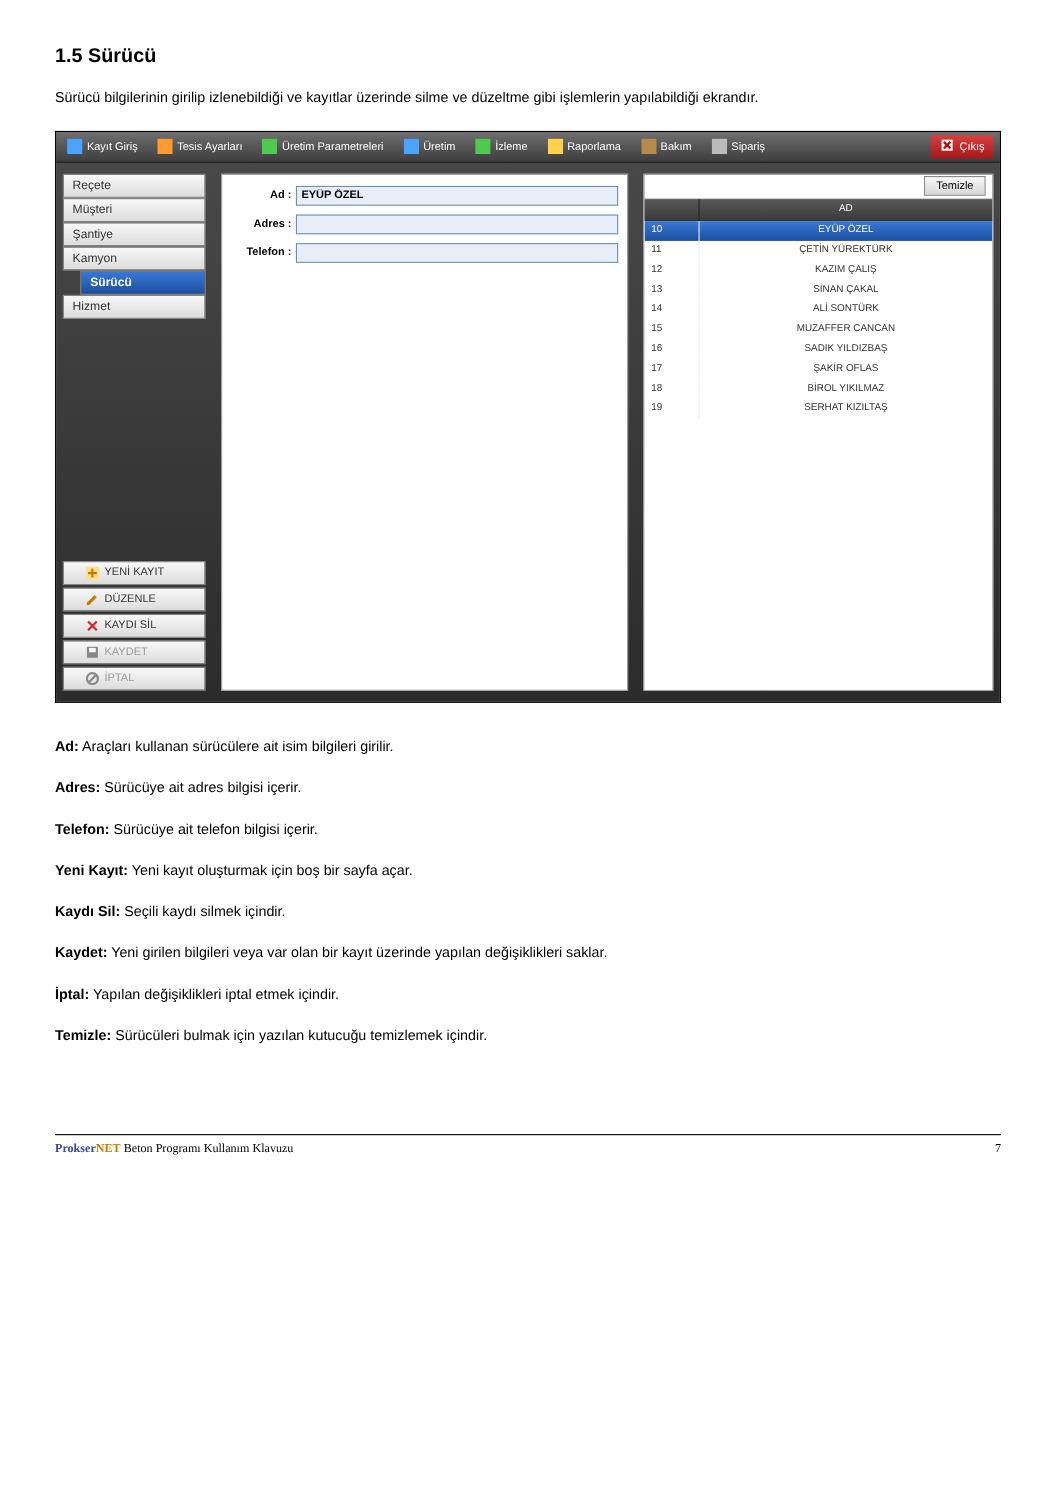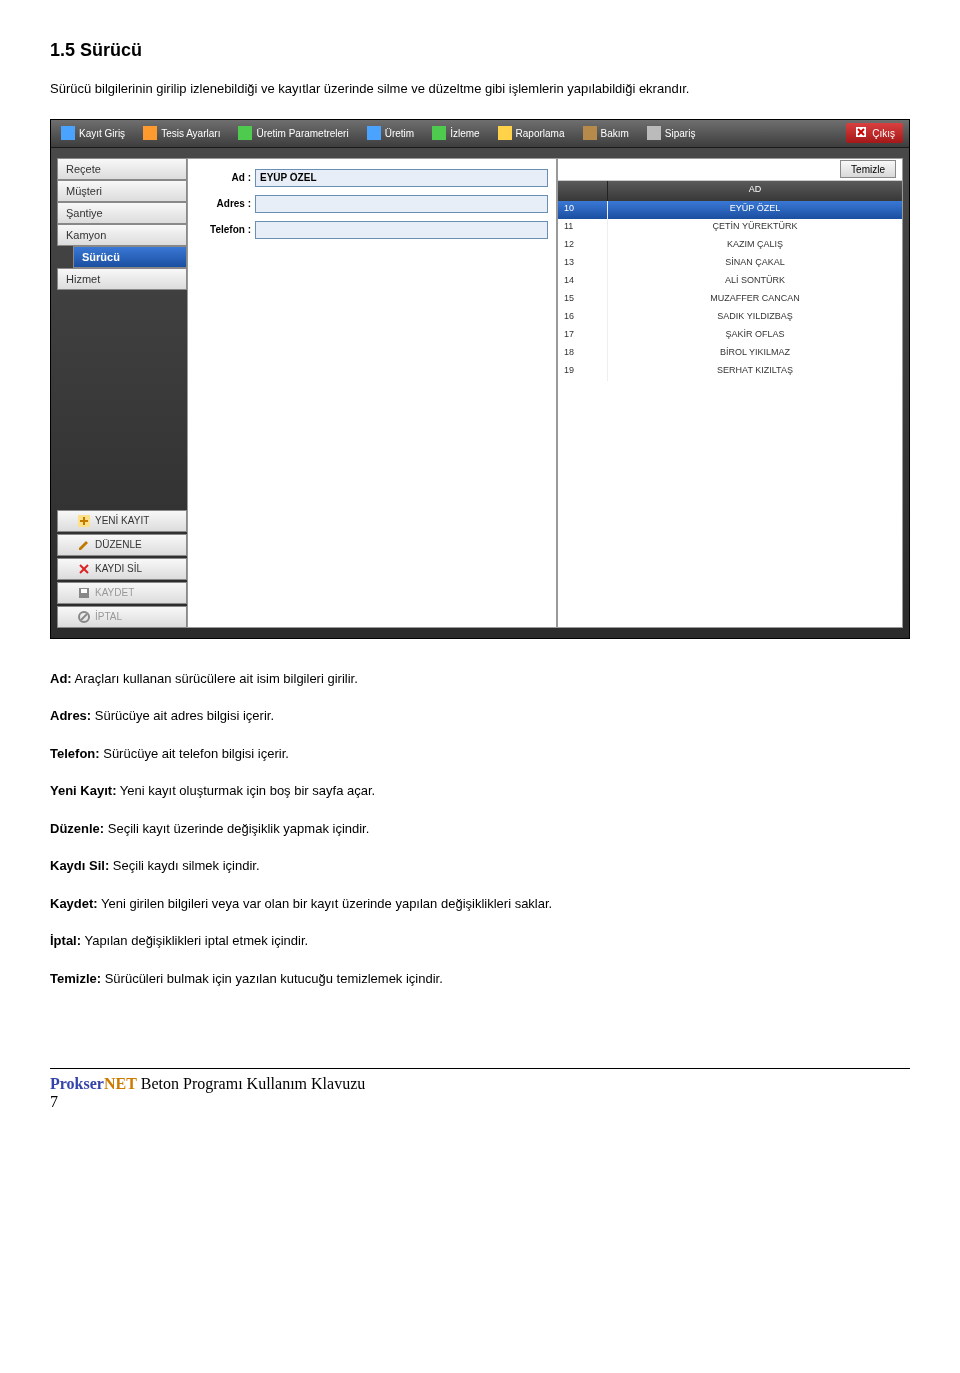--- a/index.html
+++ b/index.html
@@ -50,21 +50,21 @@
     display:flex; align-items:center; gap:4px;
     background: linear-gradient(#d94040,#a51818);
     padding: 2px 8px; border-radius:2px; cursor:pointer;
   }
 
   .app-body {
     position: absolute;
     top: 28px; left:0; right:0; bottom:0;
     display: flex;
     padding: 10px 6px;
-    gap: 0;
+    gap: 14px;
   }
   .sidebar {
     width: 130px;
     display: flex; flex-direction: column; gap: 2px;
   }
   .side-btn {
     height: 22px;
     background: linear-gradient(#f8f8f8,#dcdcdc);
     color: #333;
     font-size: 11px;
@@ -137,23 +137,22 @@
   .defs { margin-top: 30px; }
   .defs p { margin: 18px 0; font-size: 13px; line-height:1.5; }
   .defs b { font-weight: bold; }
 
   
   .page-footer {
     margin-top: 80px;
     border-top: 1px solid #000;
     padding-top: 6px;
     display:flex; justify-content:space-between;
-    font-size: 16px;
+    font-size: 11px;
     font-family: "Times New Roman", serif;
-    flex-direction: column;
   }
   .page-footer .brand { font-family: "Times New Roman", serif; }
   .page-footer .brand .pn1 { color:#3344aa; font-weight:bold; }
   .page-footer .brand .pn2 { color:#cc7a00; font-weight:bold; }
 
   
   .ico-blue { fill:#4aa3ff; }
   .ico-orange { fill:#ff9a2e; }
   .ico-green { fill:#4ecb4e; }
   .ico-yellow { fill:#ffd24a; }
@@ -358,21 +357,20 @@
         </div>
     </div>
   </div>
 </div>
 
 <div class="defs" id="defs">
     <p><b>Ad:</b><span> Araçları kullanan sürücülere ait isim bilgileri girilir.</span></p>
     <p><b>Adres:</b><span> Sürücüye ait adres bilgisi içerir.</span></p>
     <p><b>Telefon:</b><span> Sürücüye ait telefon bilgisi içerir.</span></p>
     <p><b>Yeni Kayıt:</b><span> Yeni kayıt oluşturmak için boş bir sayfa açar.</span></p>
-    <p><b>Düzenle:</b><span> Seçili kayıt üzerinde değişiklik yapmak içindir.</span></p>
     <p><b>Kaydı Sil:</b><span> Seçili kaydı silmek içindir.</span></p>
     <p><b>Kaydet:</b><span> Yeni girilen bilgileri veya var olan bir kayıt üzerinde yapılan değişiklikleri saklar.</span></p>
     <p><b>İptal:</b><span> Yapılan değişiklikleri iptal etmek içindir.</span></p>
     <p><b>Temizle:</b><span> Sürücüleri bulmak için yazılan kutucuğu temizlemek içindir.</span></p>
   </div>
 
 <div class="page-footer">
   <span class="brand">
     <span class="pn1">Prokser</span><span class="pn2">NET</span><span> Beton Programı Kullanım Klavuzu</span>
   </span>

